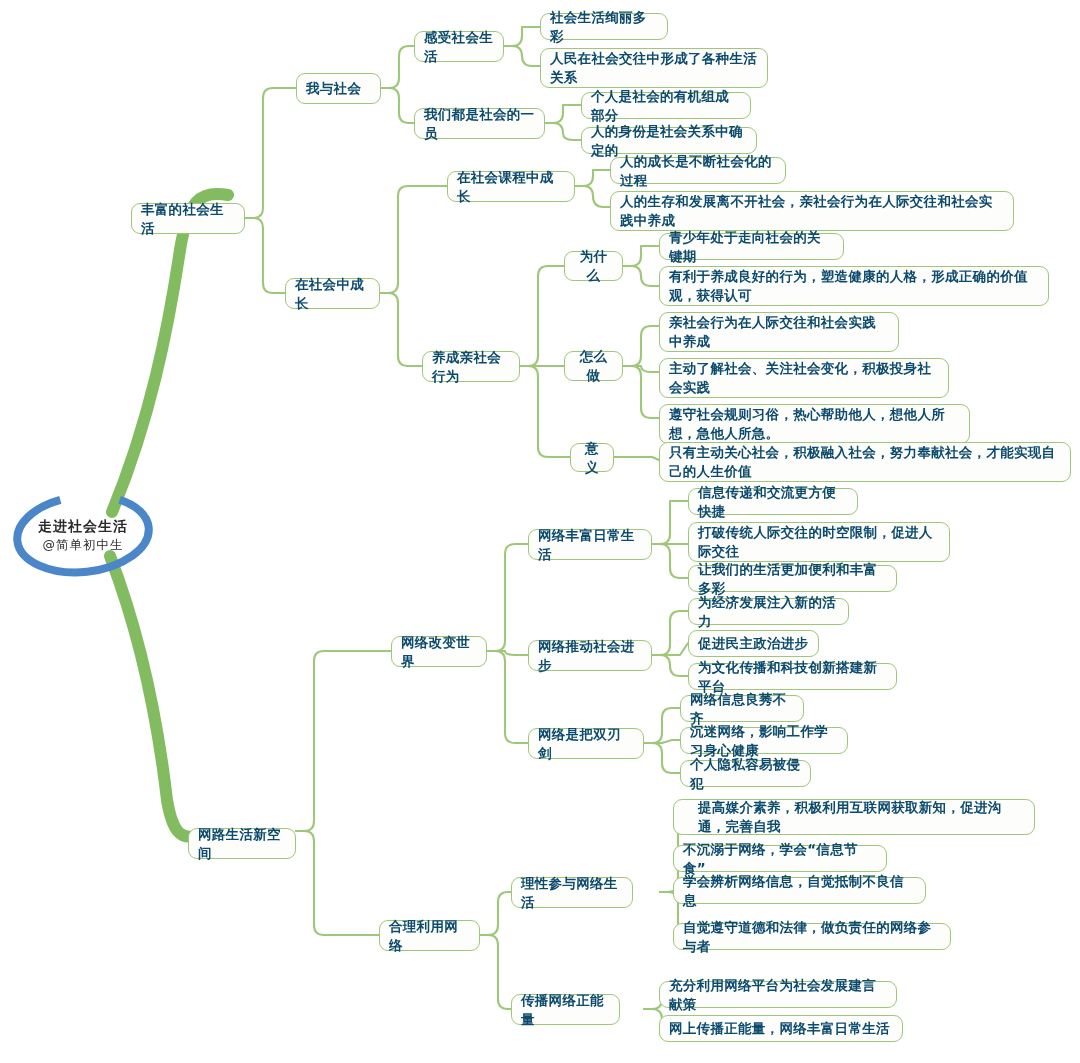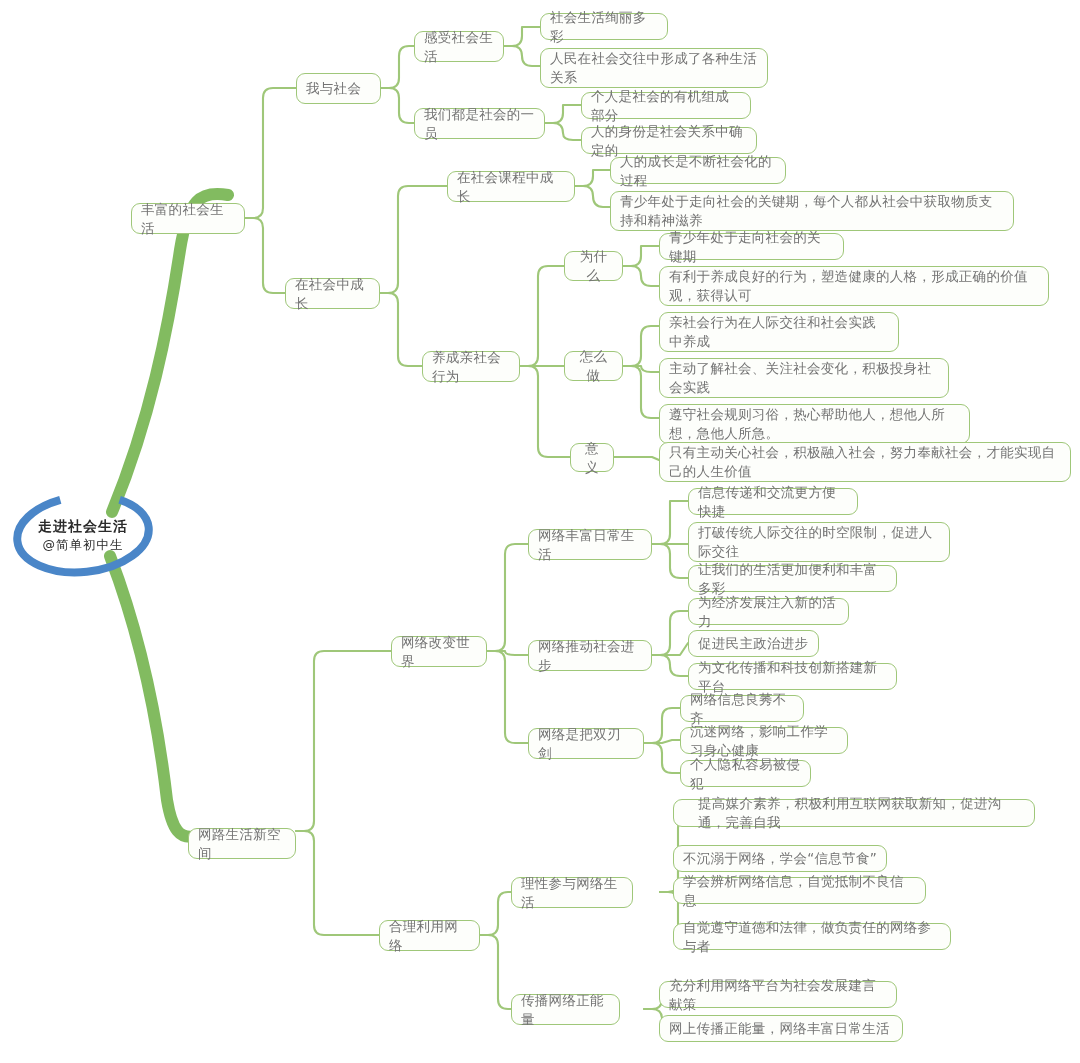--- a/index.html
+++ b/index.html
@@ -12,29 +12,30 @@
     background:#ffffff;
     overflow:hidden;
   }
   #wires{position:absolute;left:0;top:0;width:1080px;height:1063px;}
   .node{
     position:absolute;
     box-sizing:border-box;
     background:#fdfefb;
     border:1.4px solid #9fc779;
     border-radius:9px;
-    color:#737373;
+    color:#0c4a6e;
     font-size:13.5px;
     line-height:19px;
     letter-spacing:.3px;
     padding:5px 9px;
     display:flex;
     align-items:center;
     z-index:3;
     box-shadow:0 0 0 0 rgba(0,0,0,0);
+    font-weight:bold;
   }
   .node.l1{font-size:13.5px;}
   .node.l2{font-size:13.5px;}
   .node.l3{font-size:13.5px;}
   .node.leaf{font-size:13.5px;}
   .node span{display:block;width:100%;}
   .root{
     position:absolute;
     z-index:4;
     display:flex;
@@ -182,21 +183,21 @@
     <span>在社会中成长</span>
   </div>
 
   <div class="node l3" style="left:447px;top:171px;width:128px;height:31px;">
     <span>在社会课程中成长</span>
   </div>
   <div class="node leaf" style="left:610px;top:157px;width:176px;height:27px;">
     <span>人的成长是不断社会化的过程</span>
   </div>
   <div class="node leaf" style="left:610px;top:191px;width:404px;height:40px;">
-    <span>青少年处于走向社会的关键期，每个人都从社会中获取物质支持和精神滋养</span>
+    <span>人的生存和发展离不开社会，亲社会行为在人际交往和社会实践中养成</span>
   </div>
 
   <div class="node l3" style="left:422px;top:351px;width:98px;height:31px;">
     <span>养成亲社会行为</span>
   </div>
 
   <div class="node l3" style="left:564px;top:251px;width:59px;height:30px;justify-content:center;">
     <span style="text-align:center;">为什么</span>
   </div>
   <div class="node leaf" style="left:659px;top:266px;width:390px;height:40px;">
@@ -273,21 +274,21 @@
     <span>个人隐私容易被侵犯</span>
   </div>
 
   <div class="node l2" style="left:379px;top:920px;width:101px;height:31px;">
     <span>合理利用网络</span>
   </div>
 
   <div class="node l3" style="left:511px;top:877px;width:122px;height:31px;">
     <span>理性参与网络生活</span>
   </div>
-  <div class="node leaf" style="left:673px;top:799px;width:362px;height:28px;padding-left:24px;">
+  <div class="node leaf" style="left:673px;top:799px;width:362px;height:36px;padding-left:24px;">
     <span>提高媒介素养，积极利用互联网获取新知，促进沟通，完善自我</span>
   </div>
   <div class="node leaf" style="left:673px;top:845px;width:214px;height:27px;">
     <span>不沉溺于网络，学会“信息节食”</span>
   </div>
   <div class="node leaf" style="left:673px;top:877px;width:253px;height:27px;">
     <span>学会辨析网络信息，自觉抵制不良信息</span>
   </div>
   <div class="node leaf" style="left:673px;top:923px;width:278px;height:27px;">
     <span>自觉遵守道德和法律，做负责任的网络参与者</span>

